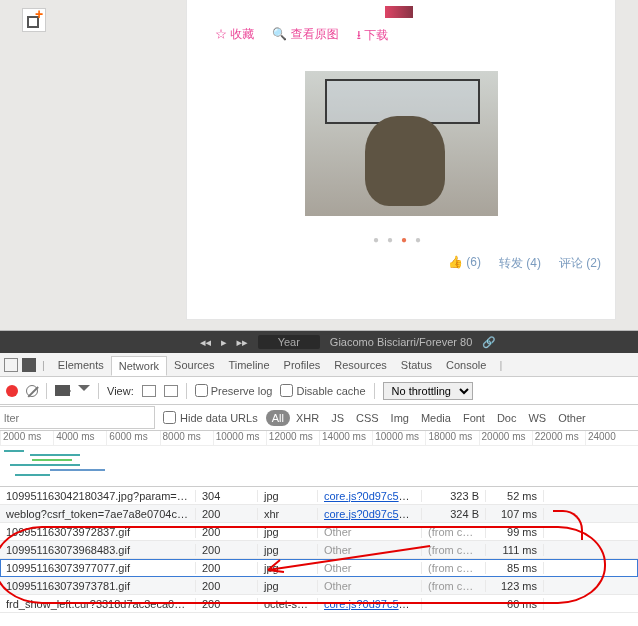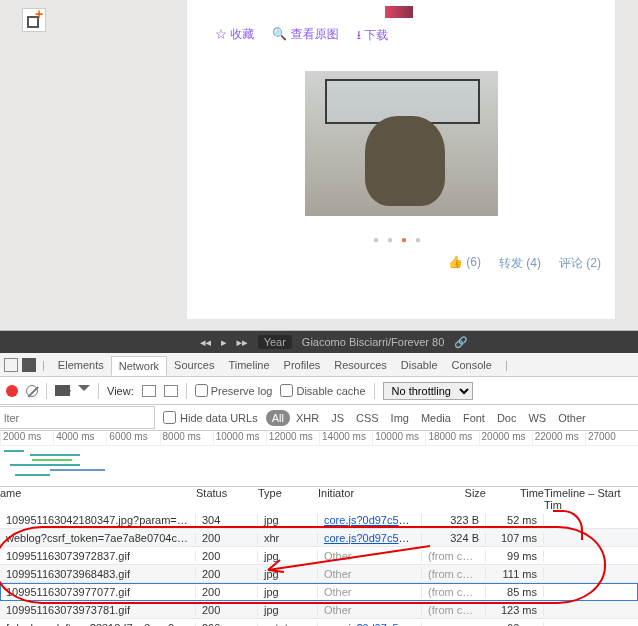--- a/index.html
+++ b/index.html
@@ -6,36 +6,36 @@
     body { width: 638px; height: 626px; overflow: hidden; background: #fff; position: relative; }
     
     
     .page-area { position: absolute; top: 0; left: 0; right: 0; height: 330px; background: #e9e8e6; }
     .tab-icon-btn { position: absolute; left: 22px; top: 8px; width: 24px; height: 24px; background: #fff; border: 1px solid #ccc; display: flex; align-items: center; justify-content: center; cursor: pointer; }
     .tab-icon-plus { color: #f60; font-size: 14px; font-weight: bold; position: relative; top: -6px; right: -5px; }
     .tab-icon-base { position: absolute; width: 12px; height: 12px; border: 2px solid #555; left: 4px; bottom: 3px; }
     
     .card { position: absolute; left: 186px; top: 0; width: 430px; height: 320px; background: #fff; border: 1px solid #e5e5e5; border-top: none; padding: 8px 14px 10px 14px; }
     .avatar-bar { position: absolute; left: 198px; top: 6px; width: 28px; height: 12px; background: linear-gradient(90deg, #d46, #834); }
-    .card-tools { display: flex; gap: 18px; font-size: 12px; color: #8b5cf6; margin-left: 14px; margin-top: 18px; }
+    .card-tools { display: flex; gap: 18px; font-size: 12px; color: #ec4899; margin-left: 14px; margin-top: 18px; }
     .card-tools span { cursor: pointer; }
     .gif-box { width: 193px; height: 145px; background: #b6b8b3; margin: 24px auto 0; position: relative; overflow: hidden; }
     .gif-bg { position:absolute; inset:0; background: linear-gradient(180deg,#cfd3cf 0%, #a8a39a 100%); }
     .gif-cat { position:absolute; left: 60px; bottom: 10px; width: 80px; height: 90px; background: #5e5443; border-radius: 40% 40% 30% 30%; }
     .gif-window { position:absolute; left:20px; top:8px; width:155px; height:45px; border:2px solid #3a3a3a; background: rgba(200,210,220,.4); }
     .dots { text-align: center; margin-top: 18px; font-size: 10px; letter-spacing: 8px; color: #c9c9c9; }
     .dots .active { color: #eb7350; }
     .social-row { display: flex; justify-content: flex-end; gap: 18px; font-size: 12px; color: #7a9bbf; margin-top: 10px; }
     .social-row span { cursor: pointer; }
     .thumb-icon { color: #7a9bbf; }
     
     
     .devtools { position: absolute; top: 330px; left: 0; right: 0; bottom: 0; background: #fff; font-size: 11px; color: #333; border-top: 1px solid #b9b9b9; }
     .media-bar { height: 22px; background: #3d3d3d; color: #ccc; display: flex; align-items: center; gap: 10px; padding-left: 200px; font-size: 11px; }
-    .media-bar .yr { background: #2a2a2a; padding: 1px 6px; border-radius: 2px; color:#aaa; }
+    .media-bar .yr { background: #2a2a2a; padding: 1px 20px; border-radius: 2px; color:#aaa; }
     .media-bar .song { color:#bbb; }
     .media-bar .link-icon { color:#888; }
     .panel-tabs { height: 24px; border-bottom: 1px solid #ccc; display: flex; align-items: center; gap: 4px; padding: 0 4px; background:#f3f3f3; }
     .panel-tabs .sq { width:14px; height:14px; border:1px solid #888; }
     .panel-tabs .ph { width:14px; height:14px; background:#555; }
     .panel-tabs .tab { padding: 3px 7px; cursor: pointer; color:#555; }
     .panel-tabs .tab.active { background: #fff; border: 1px solid #ccc; border-bottom-color: #fff; position: relative; top: 1px; }
     .panel-tabs .vert { color:#aaa; margin:0 2px; }
     .toolbar { height: 28px; border-bottom: 1px solid #ccc; display: flex; align-items: center; gap: 8px; padding: 0 6px; }
     .toolbar .rec { width:12px; height:12px; border-radius:50%; background:#e33; }
@@ -116,21 +116,21 @@
     <span>▸▸</span>
     <span class="yr">Year</span>
     <span class="song">Giacomo Bisciarri/Forever 80</span>
     <span class="link-icon">🔗</span>
   </div>
 
   <div class="panel-tabs">
     <span class="sq"></span>
     <span class="ph"></span>
     <span class="vert">|</span>
-    <span id="tabs-container"><span class="tab">Elements</span><span class="tab active">Network</span><span class="tab">Sources</span><span class="tab">Timeline</span><span class="tab">Profiles</span><span class="tab">Resources</span><span class="tab">Disable</span><span class="tab">Console</span></span>
+    <span id="tabs-container"><span class="tab">Elements</span><span class="tab active">Network</span><span class="tab">Sources</span><span class="tab">Timeline</span><span class="tab">Profiles</span><span class="tab">Resources</span><span class="tab">Status</span><span class="tab">Console</span></span>
     <span class="vert">|</span>
   </div>
 
   <div class="toolbar">
     <span class="rec"></span>
     <span class="clr"></span>
     <span class="sep"></span>
     <span class="cam"></span>
     <span class="funnel"></span>
     <span class="sep"></span>
@@ -165,41 +165,32 @@
         <span>4000 ms</span>
         <span>6000 ms</span>
         <span>8000 ms</span>
         <span>10000 ms</span>
         <span>12000 ms</span>
         <span>14000 ms</span>
         <span>10000 ms</span>
         <span>18000 ms</span>
         <span>20000 ms</span>
         <span>22000 ms</span>
-        <span>27000</span>
+        <span>24000</span>
       </div>
     <div class="timeline-bars">
       <div class="tl-bar" style="left:4px; top:4px; width:20px;"></div>
       <div class="tl-bar" style="left:30px; top:8px; width:50px;"></div>
       <div class="tl-bar" style="left:32px; top:13px; width:40px; background:#6c6;"></div>
       <div class="tl-bar" style="left:10px; top:18px; width:70px;"></div>
       <div class="tl-bar" style="left:50px; top:23px; width:55px; background:#69c;"></div>
       <div class="tl-bar" style="left:15px; top:28px; width:35px;"></div>
     </div>
   </div>
 
-  <div class="grid-head">
-    <div class="col-head gc-name">ame</div>
-    <div class="col-head gc-status">Status</div>
-    <div class="col-head gc-type">Type</div>
-    <div class="col-head gc-init">Initiator</div>
-    <div class="col-head gc-size">Size</div>
-    <div class="col-head gc-time">Time</div>
-    <div class="col-head gc-tl">Timeline – Start Tim</div>
-  </div>
   <div class="grid-body" id="grid-body">
       <div class="row">
         <div class="cell gc-name">109951163042180347.jpg?param=338y…</div>
         <div class="cell gc-status">304</div>
         <div class="cell gc-type">jpg</div>
         <div class="cell gc-init"><span class="initiator-link">core.js?0d97c537a3…</span></div>
         <div class="cell gc-size">323 B</div>
         <div class="cell gc-time">52 ms</div>
         <div class="cell gc-tl"></div>
       </div>

